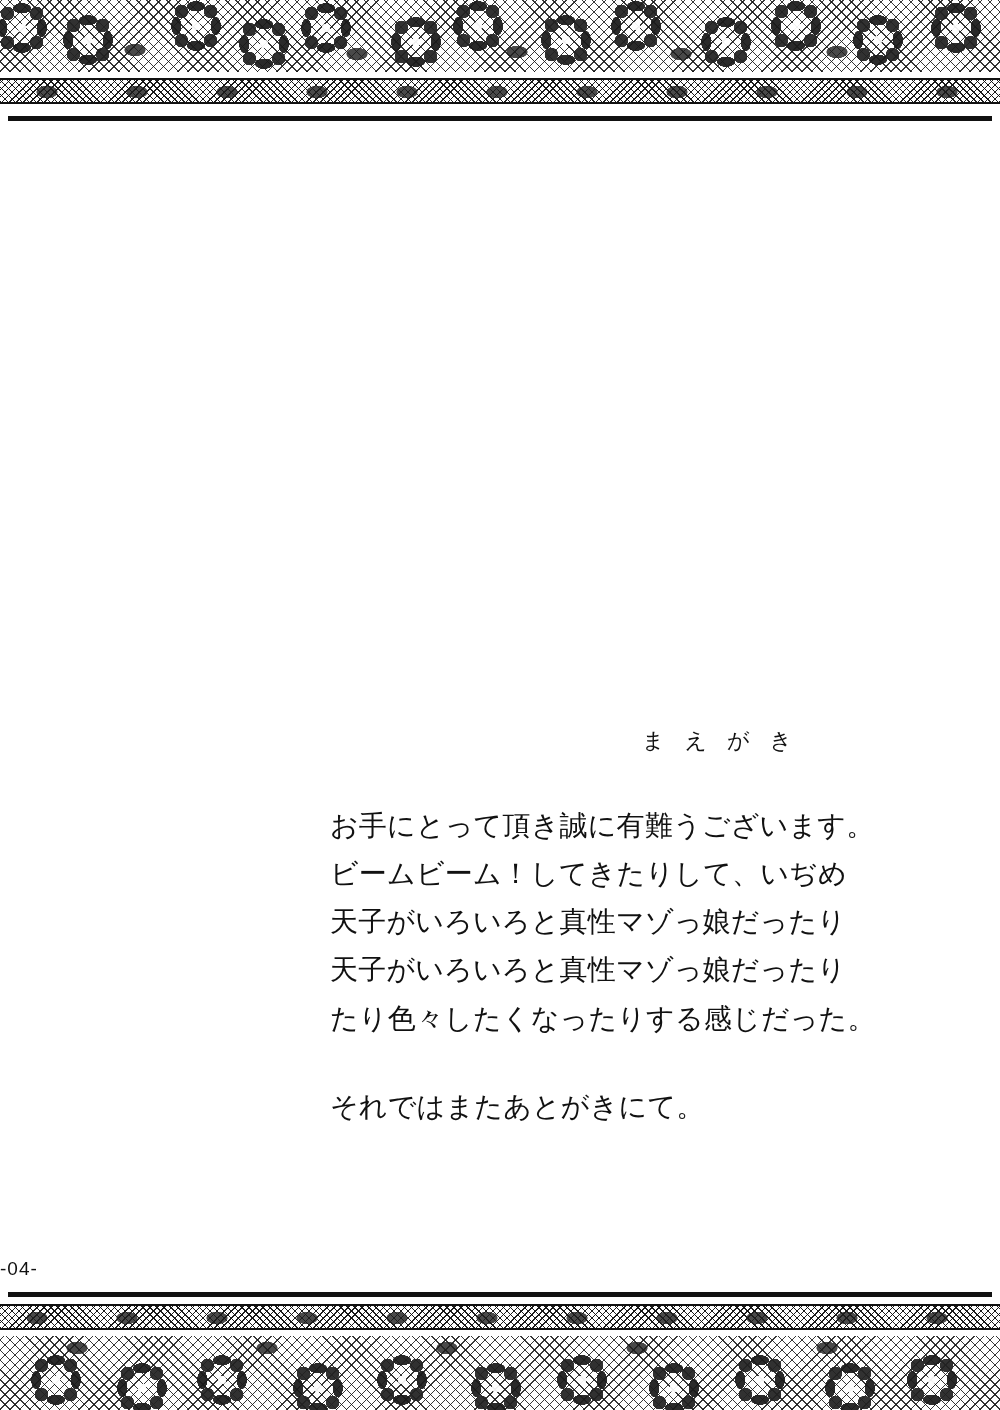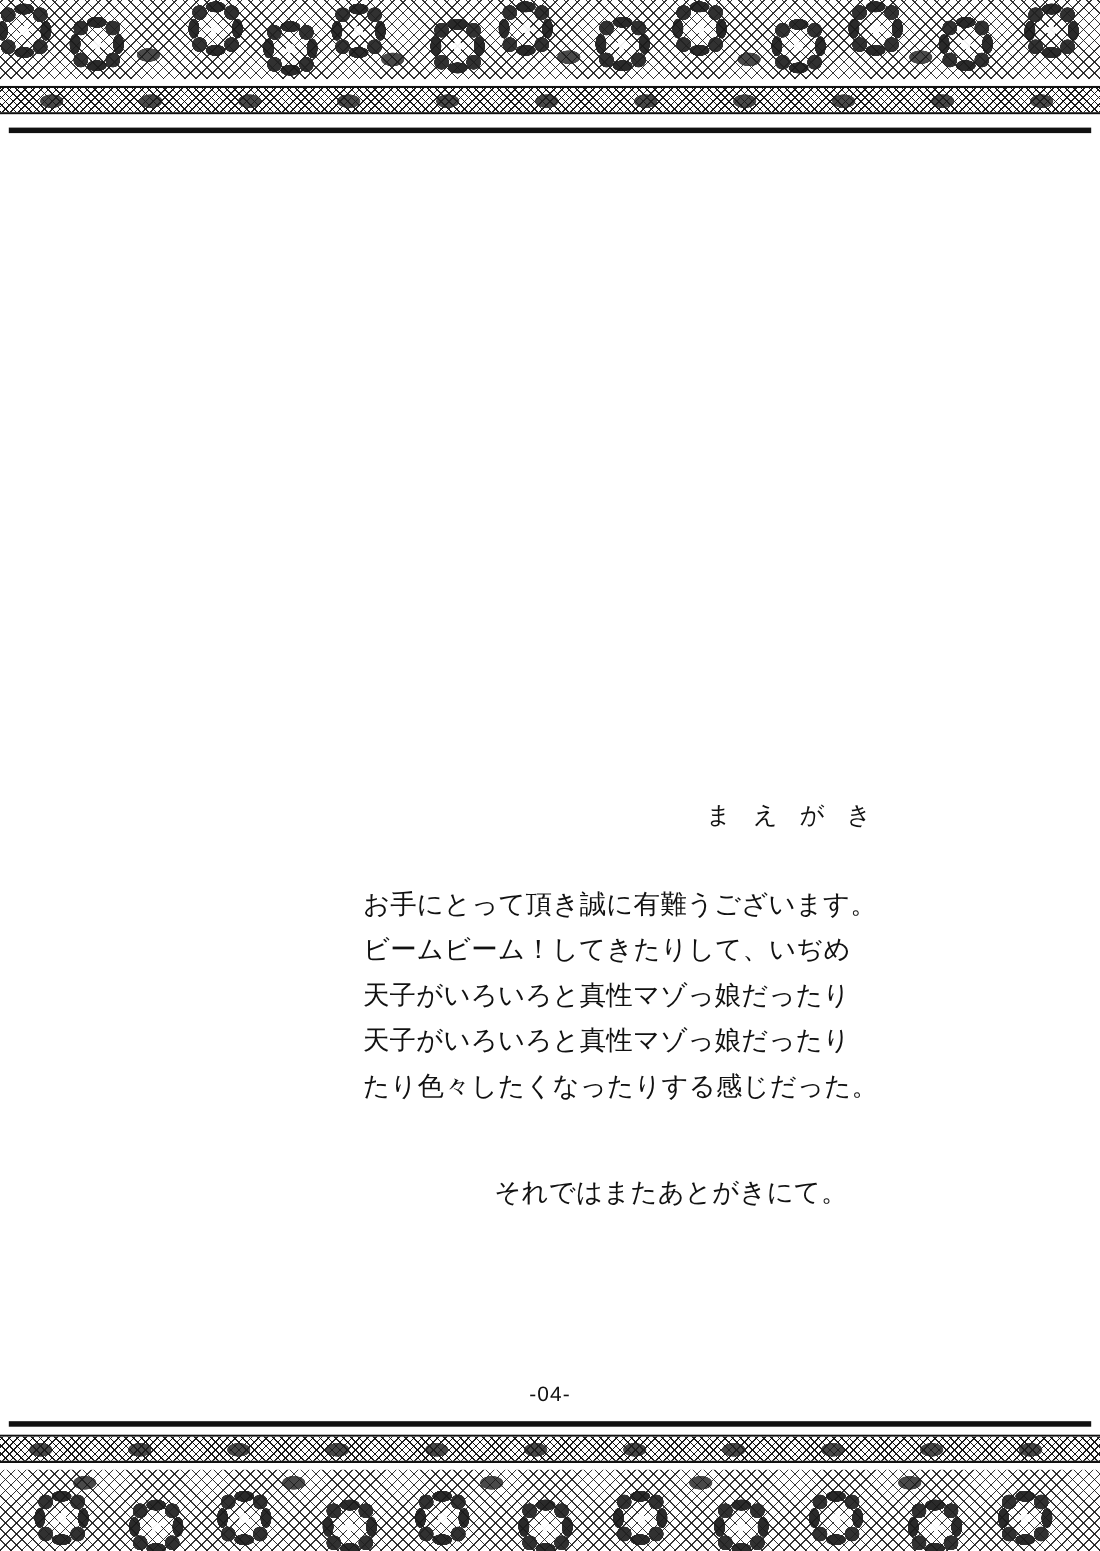--- a/index.html
+++ b/index.html
@@ -92,39 +92,38 @@
     width: 560px;
   }
   #afterword-heading {
     font-size: 22px;
     letter-spacing: 20px;
     margin: 0 0 46px 312px;
     font-weight: 400;
     white-space: nowrap;
   }
   .para {
-    font-size: 24px;
+    font-size: 28px;
     line-height: 1.72;
     margin: 0;
     letter-spacing: 0.2px;
   }
-  #para-two { margin-top: 56px; text-align: center; }
+  #para-two { margin-top: 40px; }
   #signature {
     margin-top: 62px;
     text-align: right;
     font-size: 25.5px;
     padding-right: 20px;
   }
 
   #page-number {
     position: absolute;
     left: 0;
     top: 1258px;
     width: 1000px;
-    text-align: center;
     font-size: 19px;
     letter-spacing: 1px;
   }
 </style>
 </head>
 <body>
 
 <div class="lace-band" id="band-top-main">
   <div class="mesh"></div>
   <div class="flowers">

